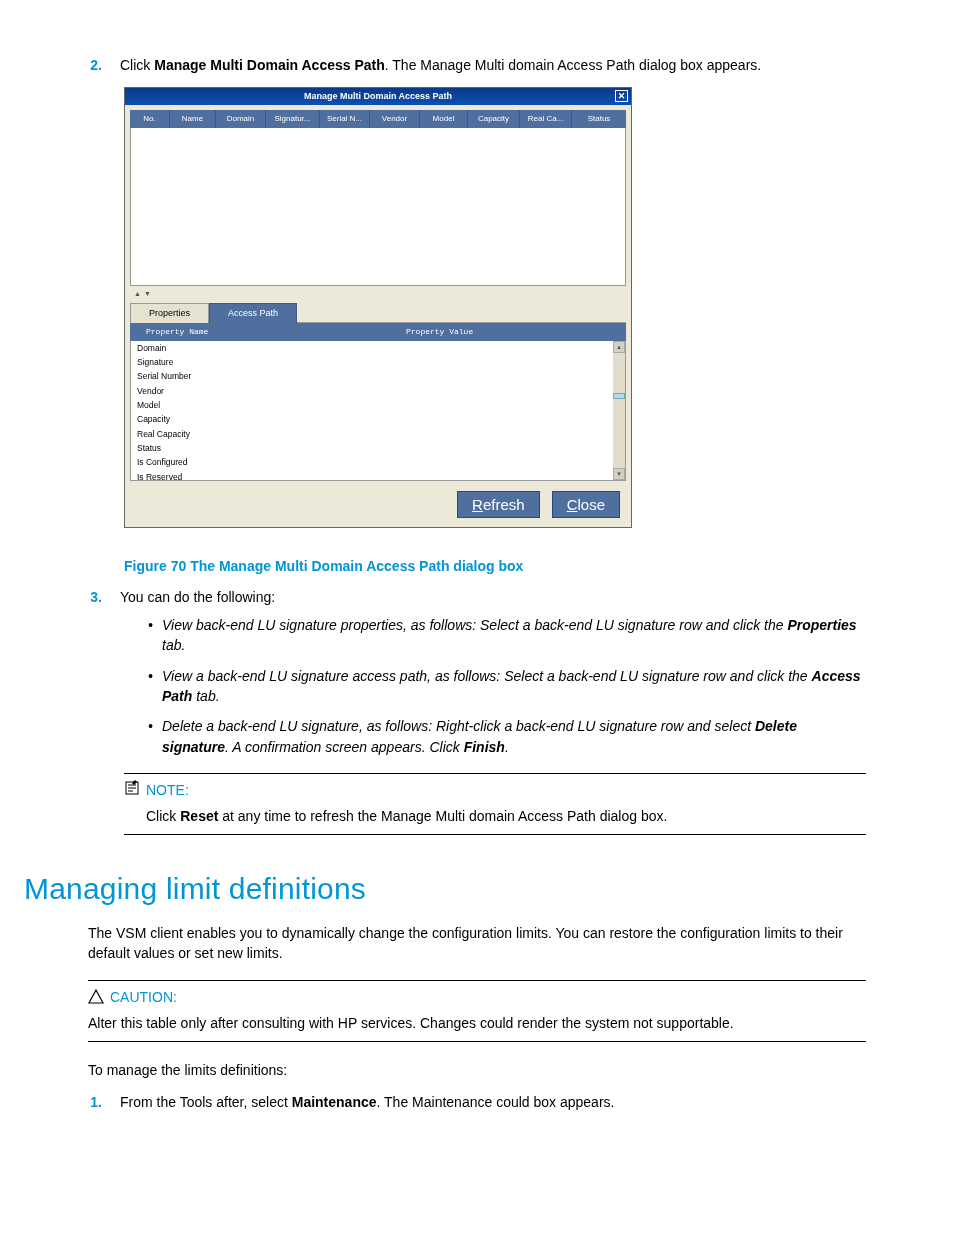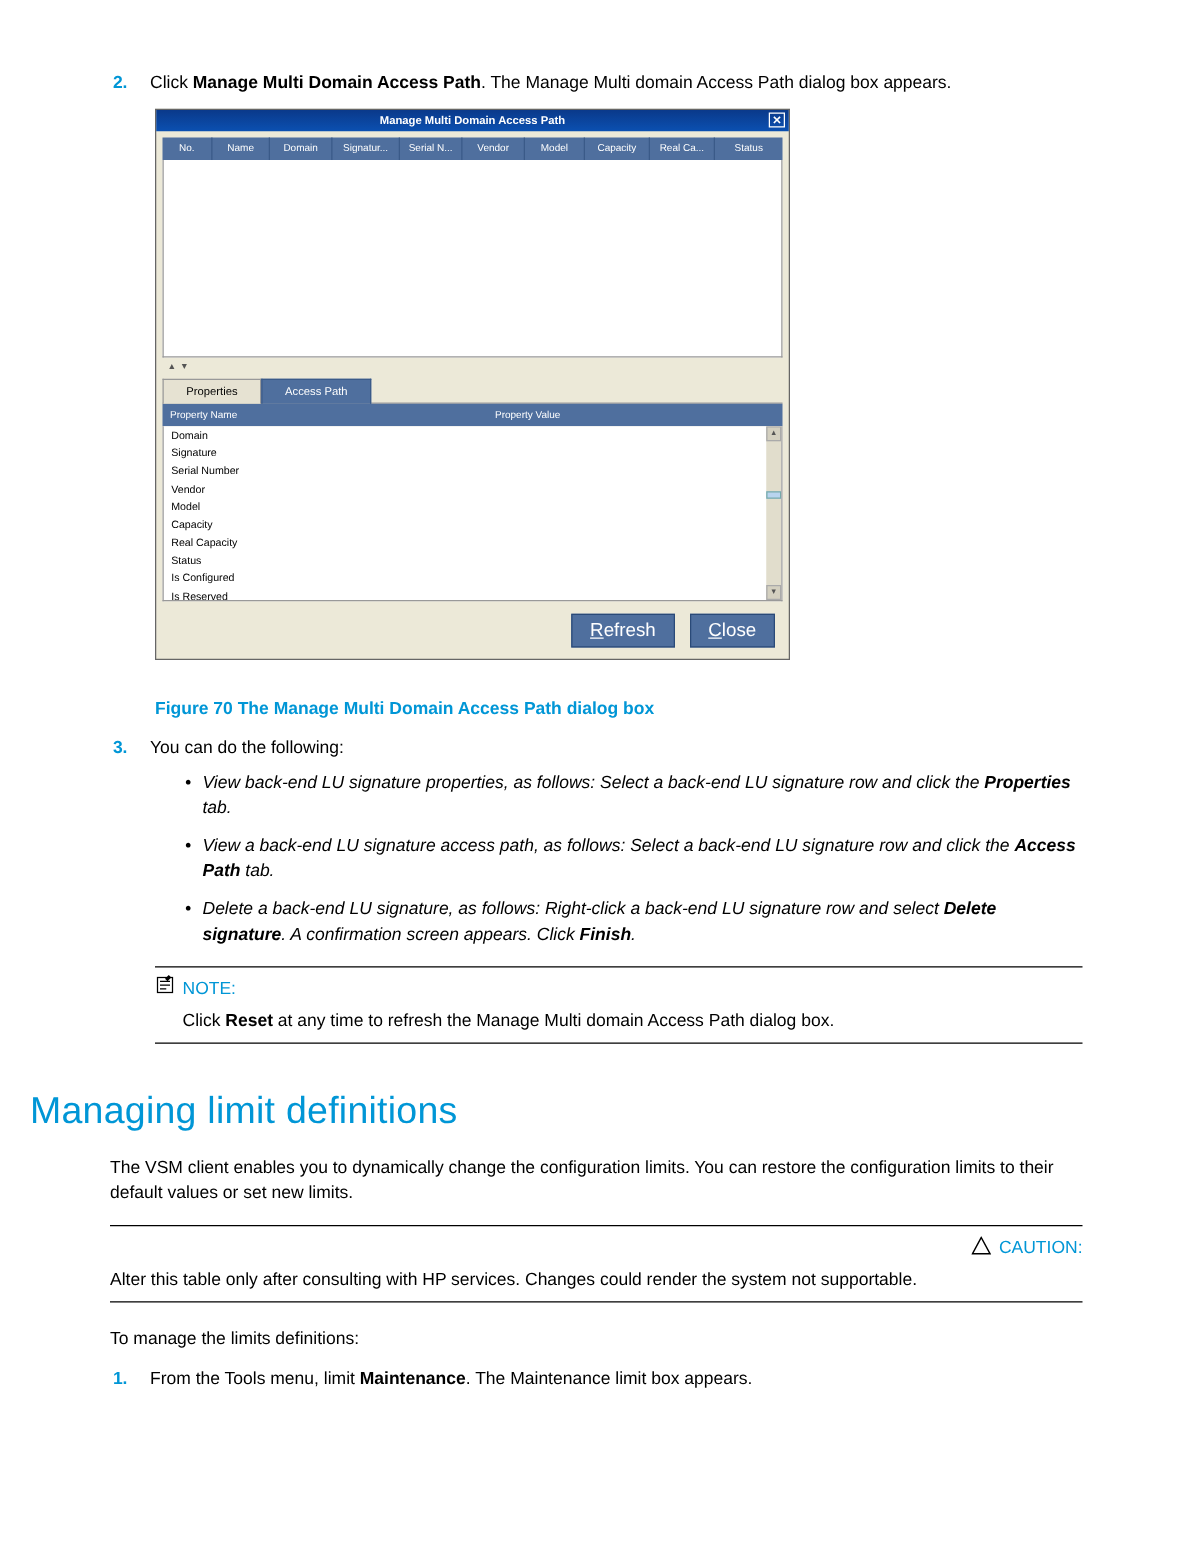--- a/index.html
+++ b/index.html
@@ -81,21 +81,21 @@
     background: #4f6f9e;
     color: #fff;
     border-color: #3a5a88;
   }
   .prop-head {
     display: flex;
     background: #4f6f9e;
     color: #fff;
     font-size: 8px;
   }
-  .prop-head > div { padding: 3px 6px; }
+  .prop-head > div { padding: 3px 16px; font-family: Liberation Mono, monospace; }
   .prop-body {
     background: #fff;
     border: 1px solid #999;
     border-top: none;
     position: relative;
     height: 140px;
     overflow: hidden;
   }
   .prop-row { font-size: 8.5px; padding: 1px 6px; }
   .sb { position: absolute; right: 0; top: 0; bottom: 0; width: 12px; background: #e1ddcc; }
@@ -116,21 +116,21 @@
   .caption { color: #0096d6; font-weight: bold; margin: 28px 0 10px 36px; font-size: 14px; }
   .bullets { margin: 8px 0 14px 60px; font-style: italic; }
   .bullets li { margin-bottom: 10px; list-style: none; position: relative; padding-left: 14px; }
   .bullets li::before { content: "•"; position: absolute; left: 0; }
 
   .note-block, .caution-block { margin: 16px 0 16px 36px; }
   .caution-block { margin-left: 0; }
   .hr { border: none; border-top: 1px solid #000; margin: 6px 0; }
   .note-head { display: flex; align-items: flex-start; gap: 6px; margin: 4px 0 6px; }
   .note-label { color: #0096d6; font-size: 14px; }
-  .caution-head { display: flex; align-items: center; gap: 6px; margin: 4px 0 6px; justify-content: flex-end; }
+  .caution-head { display: flex; align-items: center; gap: 6px; margin: 4px 0 6px; }
   .caution-label { color: #0096d6; font-size: 14px; }
   .note-icon { width: 16px; height: 16px; }
   .note-body { margin-left: 22px; margin-bottom: 8px; }
 
   h1.section {
     color: #0096d6;
     font-weight: 300;
     font-size: 30px;
     margin: 32px 0 12px -64px;
     letter-spacing: 0.2px;
@@ -257,20 +257,20 @@
   </div>
   <div class="note-body" style="margin-left:0">Alter this table only after consulting with HP services. Changes could render the system not supportable.</div>
   <hr class="hr">
 </div>
 
 <p class="para" style="margin-top:18px">To manage the limits definitions:</p>
 
 <div class="step-row">
   <div class="step-num">1.</div>
   <div class="step-body">
-    <span>From the Tools menu, limit </span><span class="bold">Maintenance</span><span>. The Maintenance limit box appears.</span>
+    <span>From the Tools after, select </span><span class="bold">Maintenance</span><span>. The Maintenance could box appears.</span>
   </div>
 </div>
 
 <div class="footer">
   <span>364</span>
   <span>Performing maintenance activities</span>
 </div>
 
 </body></html>

